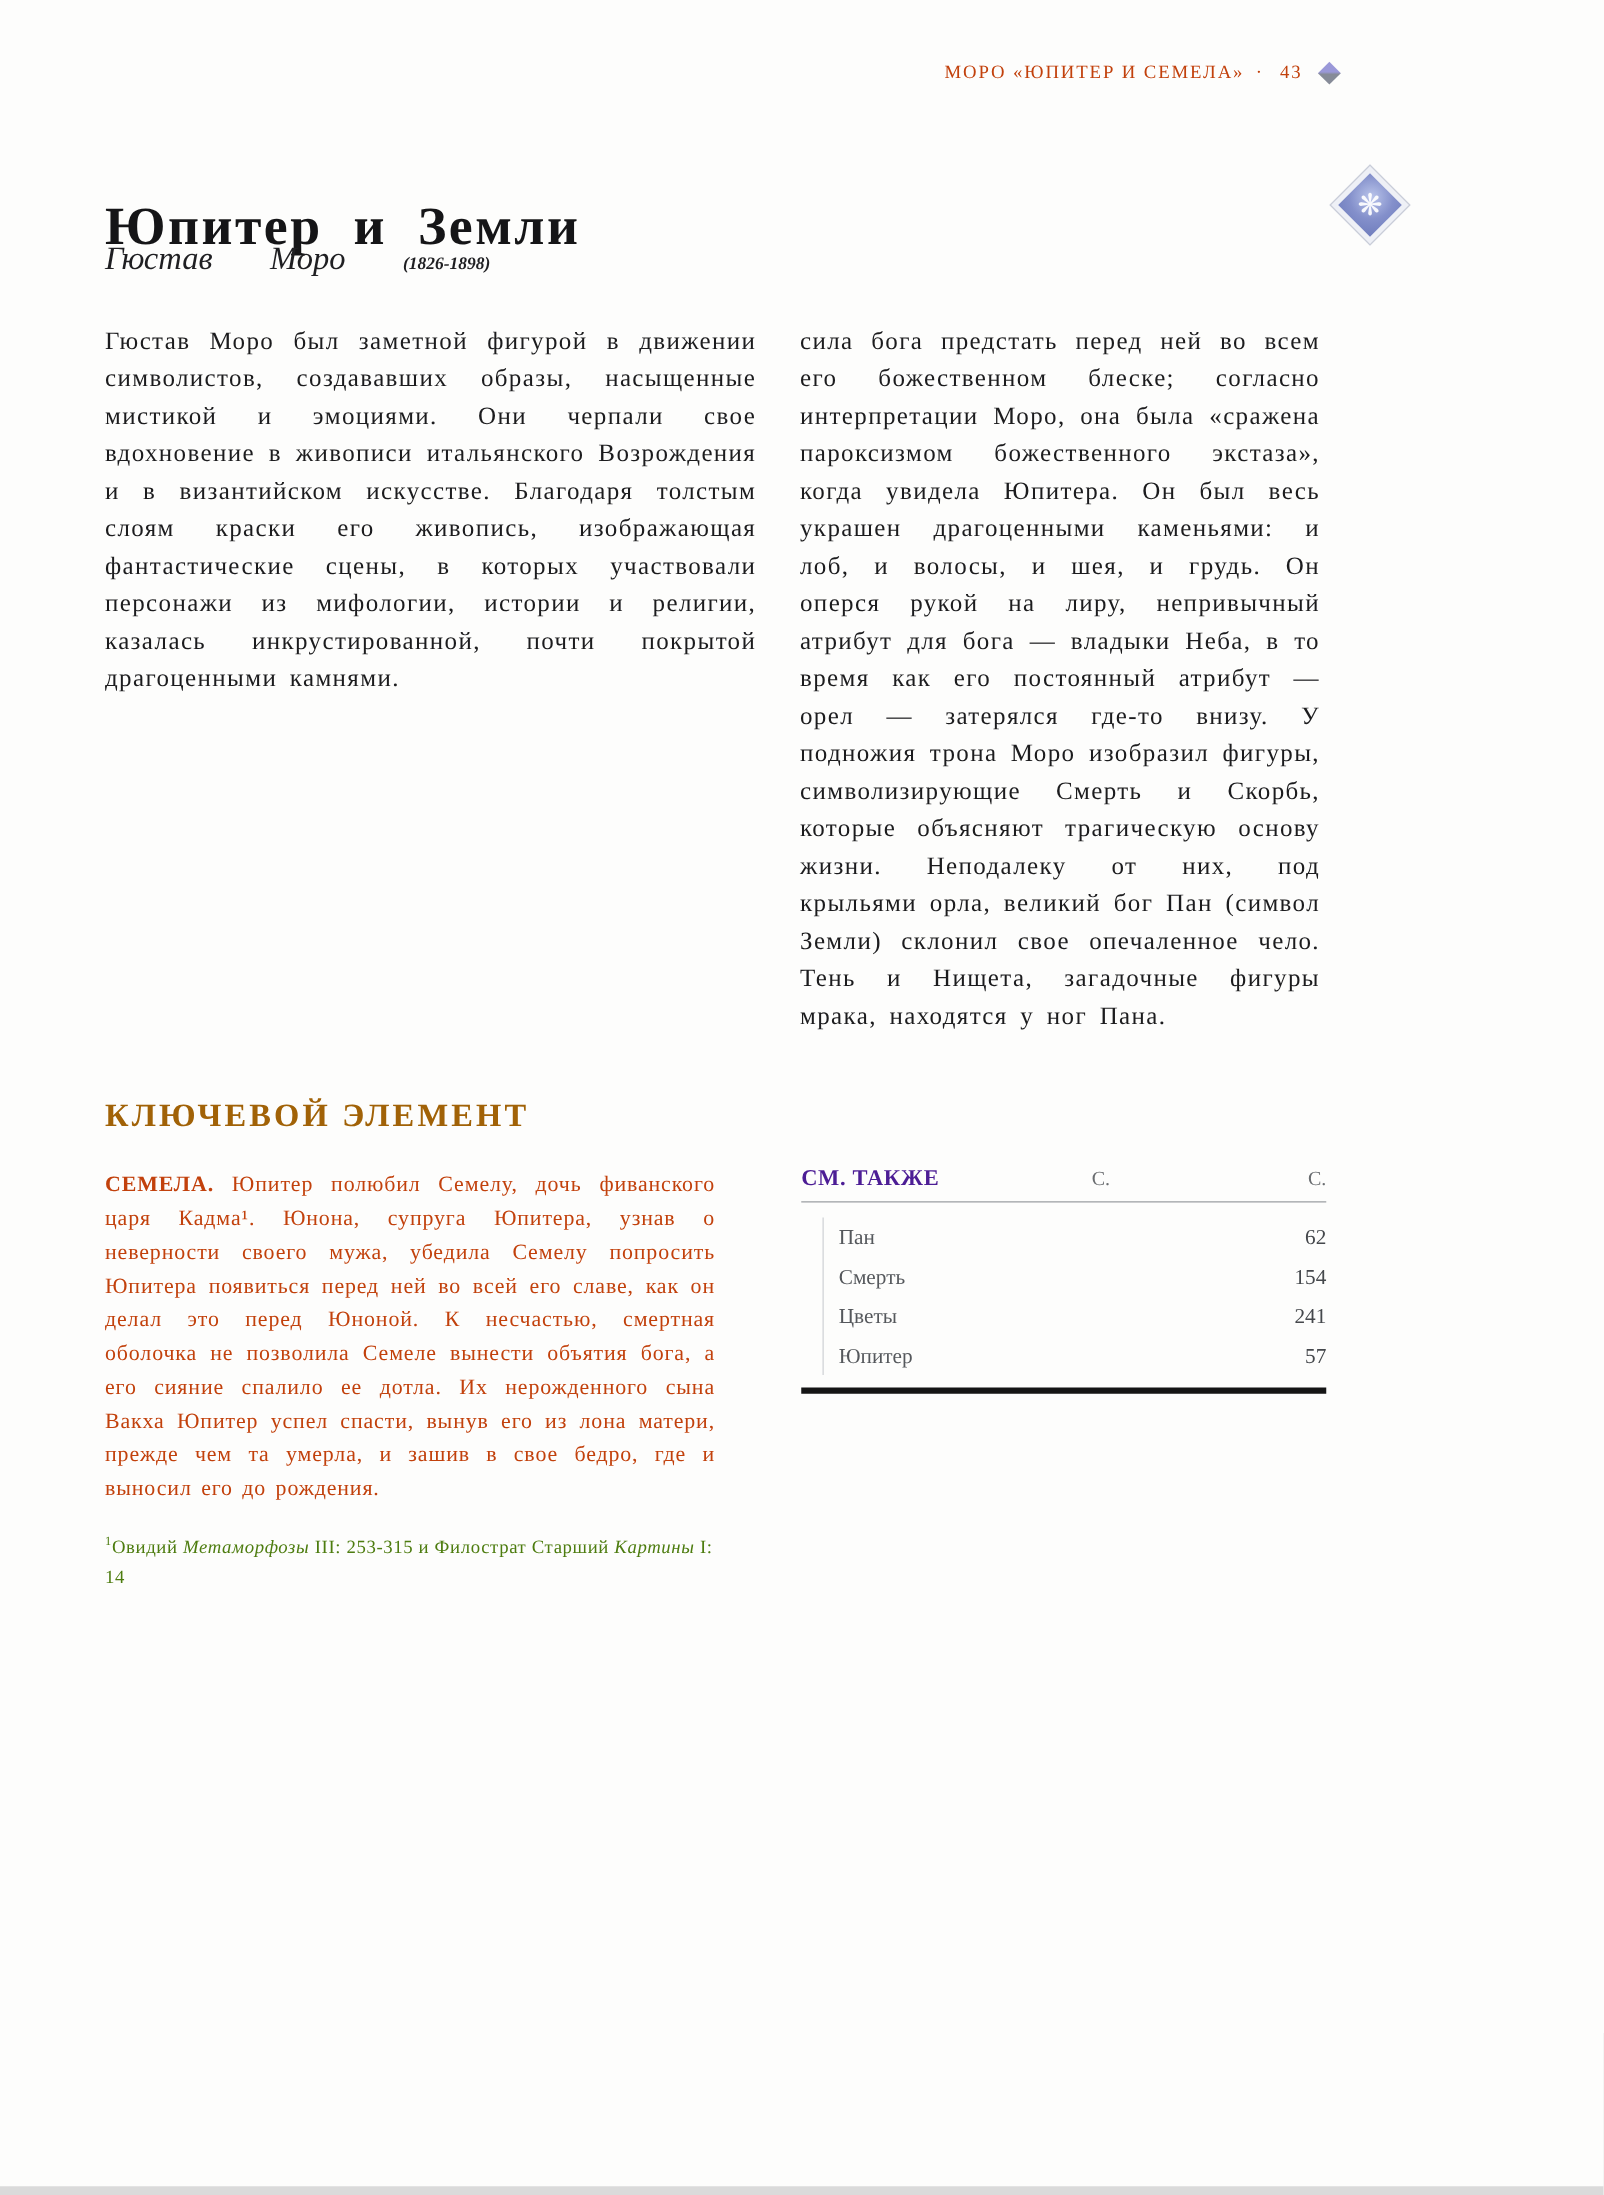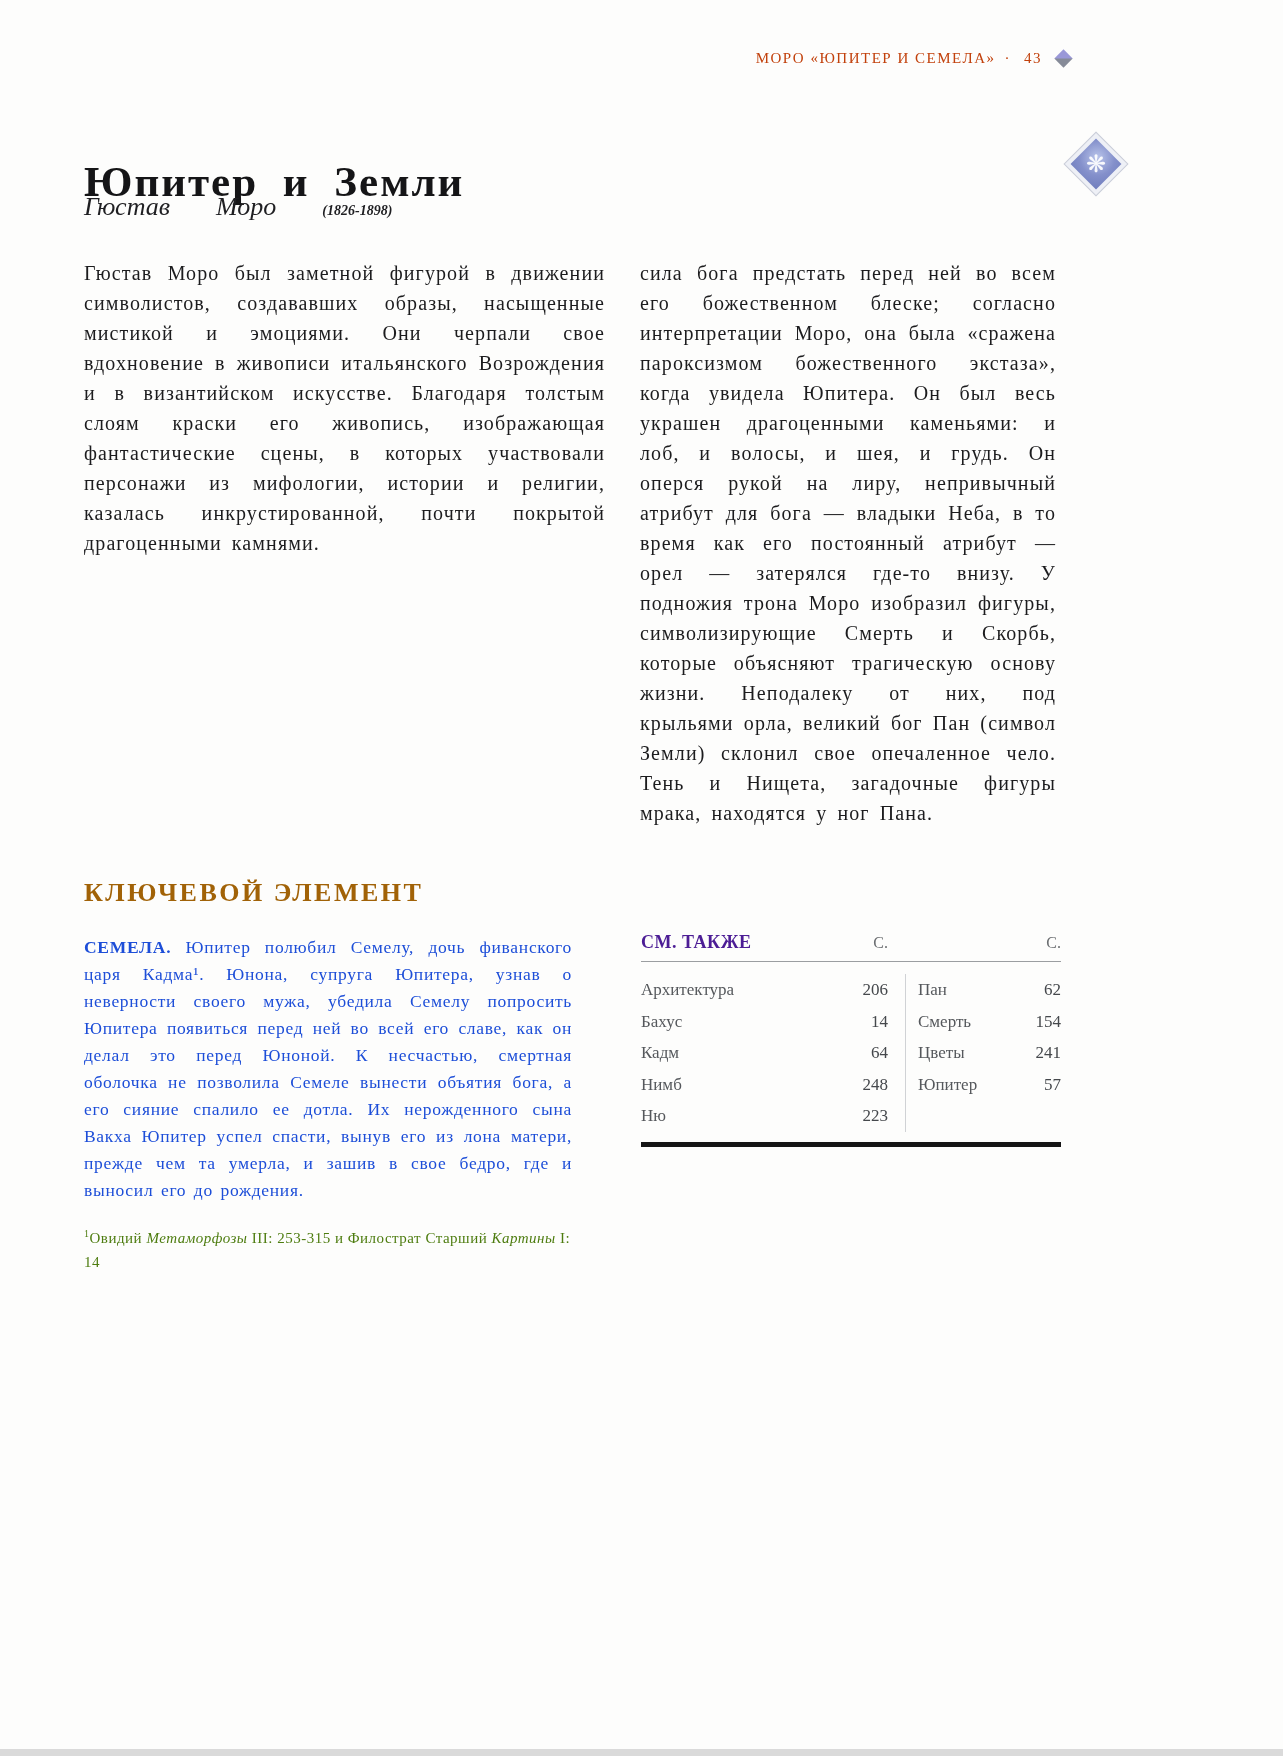--- a/index.html
+++ b/index.html
@@ -63,21 +63,21 @@
   .bodytext p.indent { text-indent:30px; text-align-last:justify; }
 
   
   .key-heading {
     position:absolute; left:84px; top:878px;
     font-size:26px; font-weight:bold; letter-spacing:2.5px; color:#a16207;
   }
   .key-text {
     position:absolute; left:84px; top:934px; width:488px;
     font-size:17.5px; line-height:27px; text-align:justify;
-    letter-spacing:0.7px; word-spacing:2.5px; color:#1d4ed8;
+    letter-spacing:0.7px; word-spacing:2.5px; color:#c2410c;
   }
   .key-text .lead { font-weight:bold; }
 
   .footnote {
     position:absolute; left:84px; top:1222px; width:488px;
     font-size:15px; line-height:24px; letter-spacing:0.5px; color:#4d7c0f;
   }
   .footnote sup { font-size:10px; }
 
   
@@ -144,42 +144,20 @@
     <div class="sa-head">
       <div class="sa-head-left">
         <span class="sa-title">СМ. ТАКЖЕ</span>
         <span class="sa-pagecol">С.</span>
       </div>
       <div class="sa-head-right">
         <span class="sa-pagecol">С.</span>
       </div>
     </div>
     <div class="sa-body">
-      <div class="sa-col sa-col-left">
-        <div class="sa-row">
-          <span>Архитектура</span>
-          <span class="num">206</span>
-        </div>
-        <div class="sa-row">
-          <span>Бахус</span>
-          <span class="num">14</span>
-        </div>
-        <div class="sa-row">
-          <span>Кадм</span>
-          <span class="num">64</span>
-        </div>
-        <div class="sa-row">
-          <span>Нимб</span>
-          <span class="num">248</span>
-        </div>
-        <div class="sa-row">
-          <span>Ню</span>
-          <span class="num">223</span>
-        </div>
-      </div>
       <div class="sa-col sa-col-right">
         <div class="sa-row">
           <span>Пан</span>
           <span class="num">62</span>
         </div>
         <div class="sa-row">
           <span>Смерть</span>
           <span class="num">154</span>
         </div>
         <div class="sa-row">

